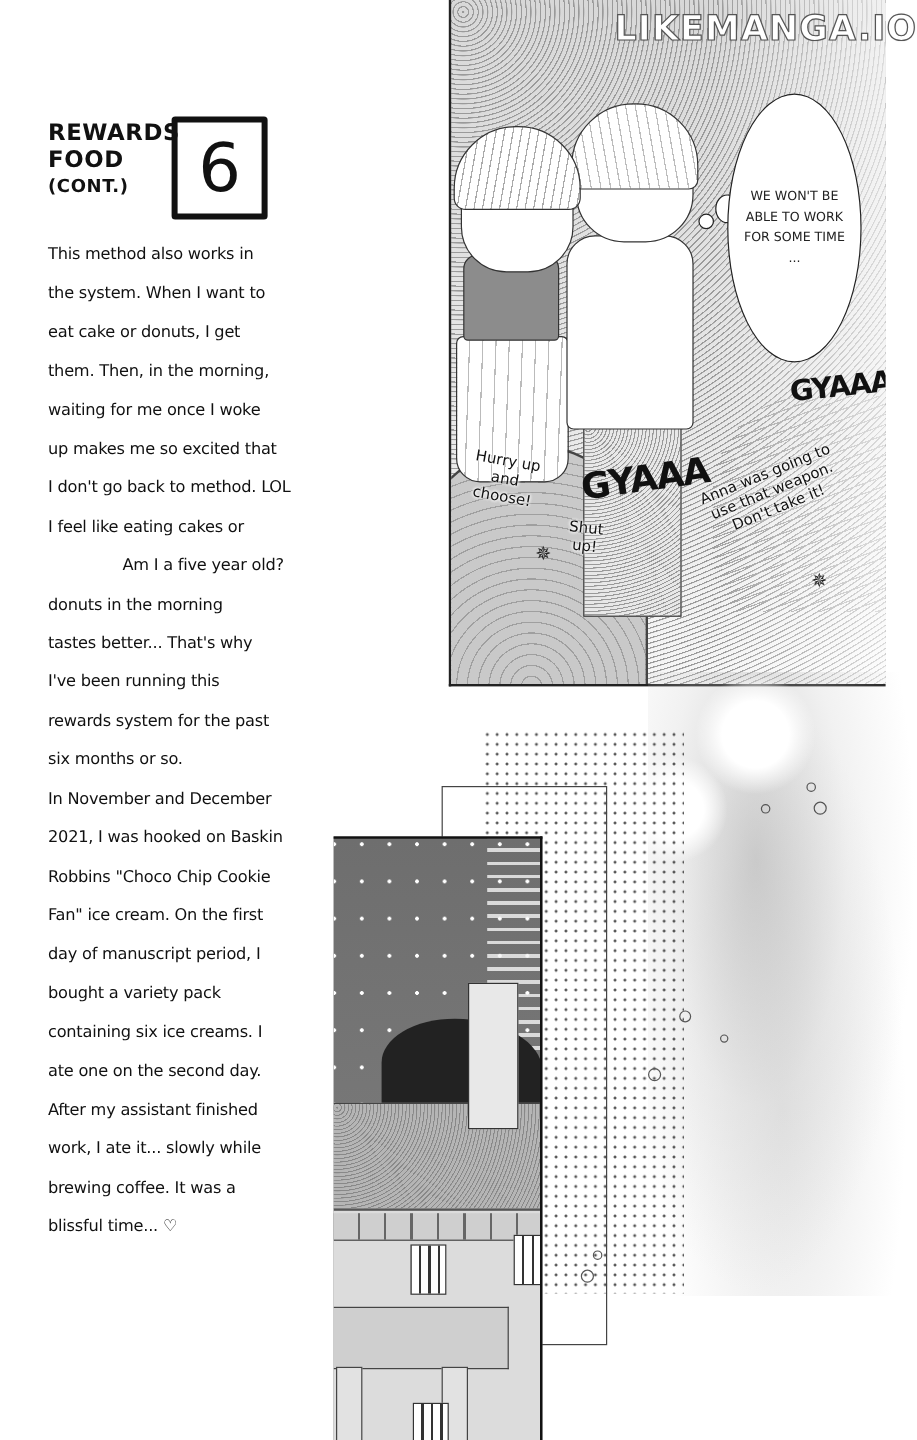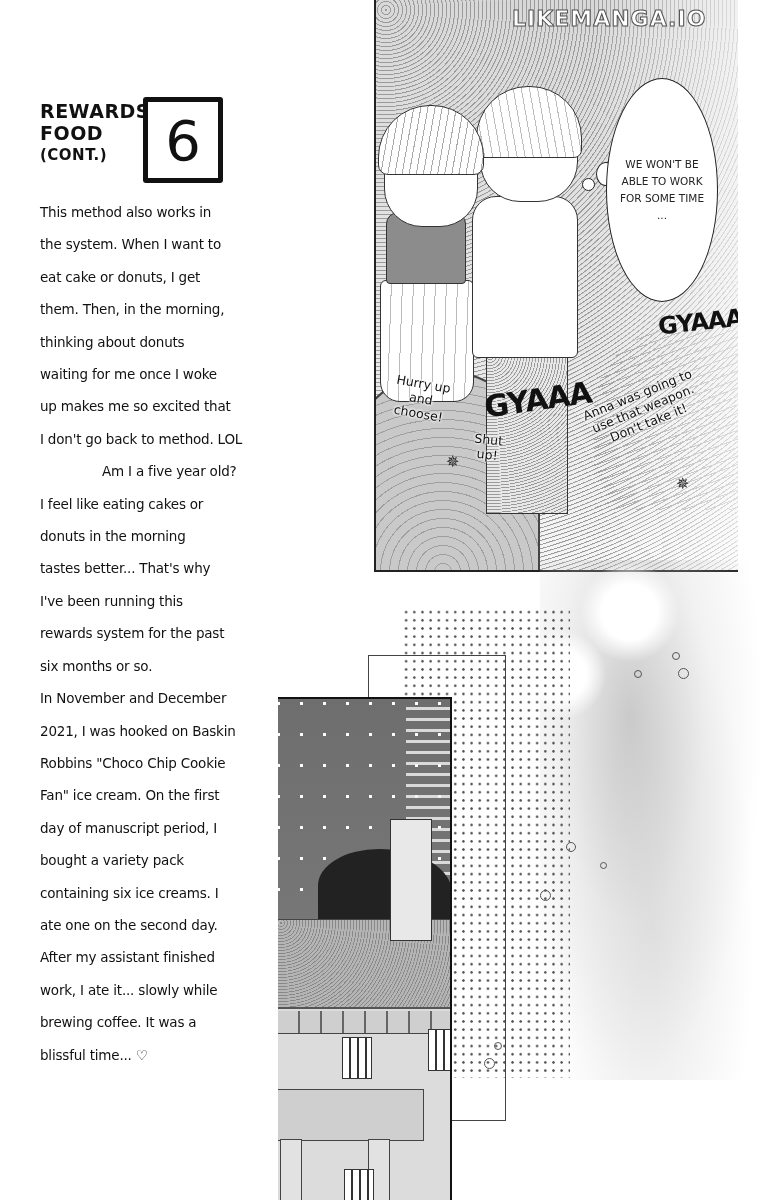--- a/index.html
+++ b/index.html
@@ -38,21 +38,21 @@
       repeating-radial-gradient(circle at 10px 10px, #9a9a9a 0 0.8px, transparent 1.2px 4px),
       linear-gradient(180deg, #d8d8d8 0%, #e6e6e6 55%, #f6f6f6 100%);
   }
   .panel-top::after {
     content: ""; position: absolute; inset: 0;
     background: linear-gradient(90deg, rgba(255,255,255,0) 60%, rgba(255,255,255,0.65) 100%);
     pointer-events: none;
   }
   .watermark {
     position: absolute; left: 512px; top: 6px; z-index: 5;
-    font-family: "DejaVu Sans", sans-serif; font-weight: bold; font-size: 22px;
+    font-family: "DejaVu Sans", sans-serif; font-weight: bold; font-size: 29px;
     letter-spacing: 1px; color: #ffffff;
     -webkit-text-stroke: 1px #555;
     text-shadow: 0 0 1px #777;
   }
   
   .girl-head {
     position: absolute; left: 8px; top: 115px; width: 92px; height: 110px;
     background: #ffffff; border: 1.5px solid #333; border-radius: 46px 46px 38px 38px;
   }
   .girl-hair {
@@ -222,26 +222,25 @@
 </div>
 <div class="num-box">
   <span>6</span>
 </div>
 
 <div class="note">
   <span class="line">This method also works in</span>
   <span class="line">the system. When I want to</span>
   <span class="line">eat cake or donuts, I get</span>
   <span class="line">them. Then, in the morning,</span>
-  <span class="line">thinking about donuts</span>
   <span class="line">waiting for me once I woke</span>
   <span class="line">up makes me so excited that</span>
   <span class="line">I don't go back to method. LOL</span>
+  <span class="line">I feel like eating cakes or</span>
   <span class="line indent">Am I a five year old?</span>
-  <span class="line">I feel like eating cakes or</span>
   <span class="line">donuts in the morning</span>
   <span class="line">tastes better... That's why</span>
   <span class="line">I've been running this</span>
   <span class="line">rewards system for the past</span>
   <span class="line">six months or so.</span>
   <span class="line">In November and December</span>
   <span class="line">2021, I was hooked on Baskin</span>
   <span class="line">Robbins "Choco Chip Cookie</span>
   <span class="line">Fan" ice cream. On the first</span>
   <span class="line">day of manuscript period, I</span>

